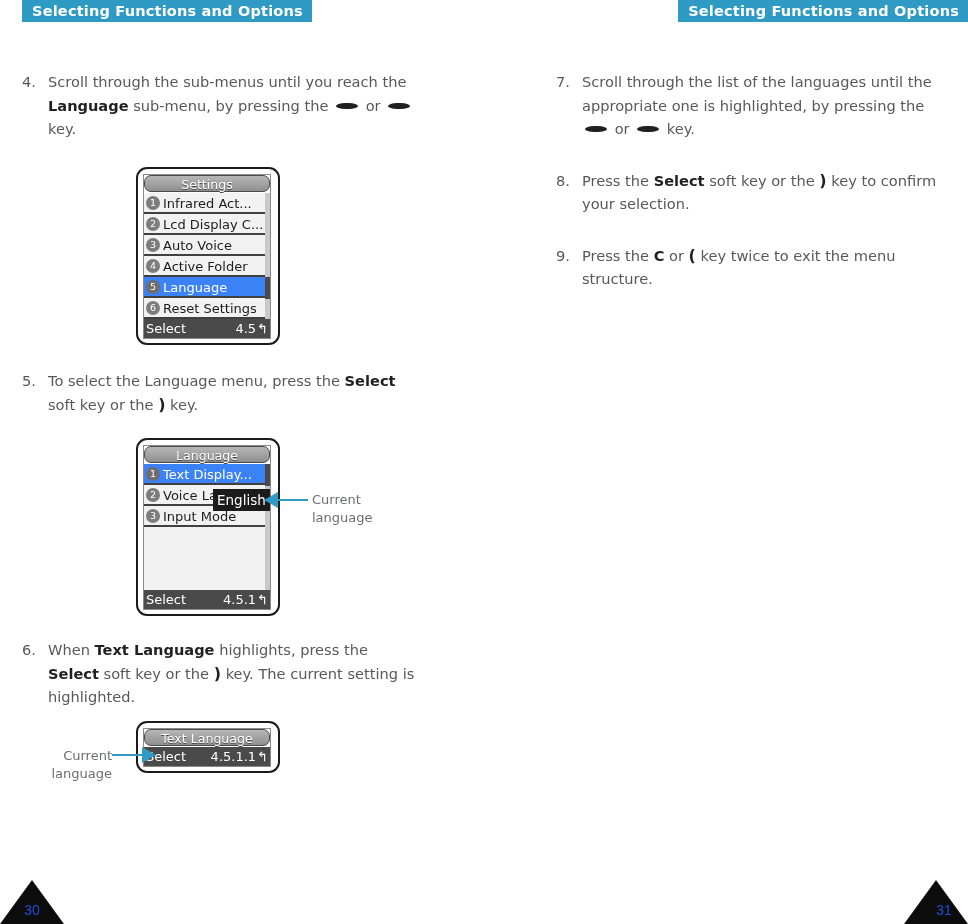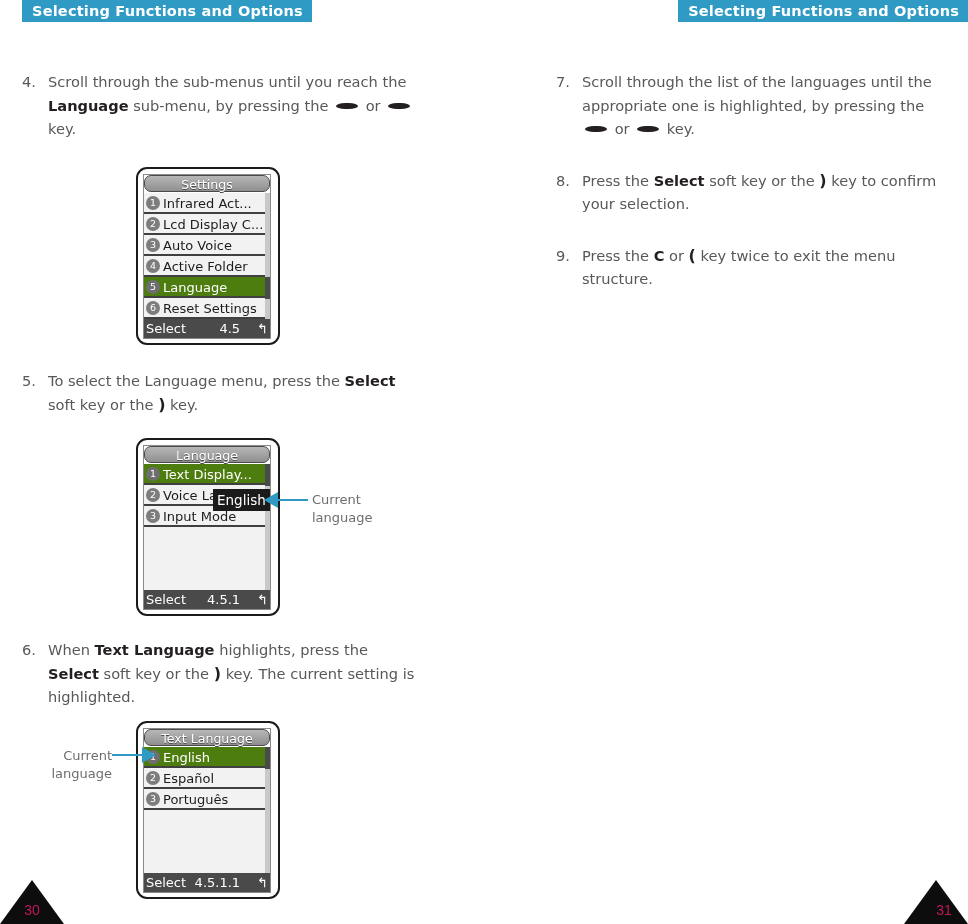--- a/index.html
+++ b/index.html
@@ -48,21 +48,21 @@
     border-left: 32px solid transparent;
     border-right: 32px solid transparent;
     border-bottom: 44px solid #0d0d0d;
   }
   .page-num .num {
     position: absolute;
     left: 0;
     bottom: 6px;
     width: 64px;
     text-align: center;
-    color: #be185d;
+    color: #1d4ed8;
     font-size: 14px;
     font-family: "Liberation Sans", sans-serif;
   }
   .page-left  { left: 0; }
   .page-left .num  { text-align: center; padding-right: 8px; }
   .page-right { right: 0; }
   .page-right .num { text-align: center; padding-left: 8px; }
 
   
   .col {
@@ -149,21 +149,21 @@
     font-size: 13px;
     color: #1c1c1c;
     border-bottom: 2px solid #404040;
     background: #f2f2f2;
     padding-left: 2px;
     white-space: nowrap;
     overflow: hidden;
     box-sizing: border-box;
   }
   .lcd-row.sel {
-    background: #4d7c0f;
+    background: #3b82f6;
     color: #ffffff;
   }
   .lcd-row .idx {
     display: inline-block;
     width: 14px;
     height: 14px;
     line-height: 14px;
     border-radius: 50%;
     background: #7d7d7d;
     color: #ffffff;
@@ -182,21 +182,21 @@
     color: #ffffff;
     font-size: 13px;
     line-height: 19px;
     height: 19px;
     display: flex;
     justify-content: space-between;
     align-items: center;
     padding: 0 2px;
     box-sizing: border-box;
   }
-  .lcd-bar .bar-right { display: inline-flex; align-items: center; gap: 16px; }
+  .lcd-bar .bar-right { display: inline-flex; align-items: center; gap: 0px; }
   .lcd-bar .backarrow { font-size: 13px; margin-left: 1px; }
   .lcd-scroll {
     position: absolute;
     right: 0;
     top: 0;
     width: 5px;
     background: #c9c9c9;
   }
   .lcd-scroll .thumb {
     position: absolute;
@@ -338,31 +338,20 @@
 <div class="callout-head head-left" style="left:264px; top:492px;"></div>
 <div class="callout-line" style="left:278px; top:499px; width:30px;"></div>
 <div class="callout-text" style="left:312px; top:491px;">
   <div>Current</div>
   <div>language</div>
 </div>
 
 <div class="lcd" style="left:136px; top:721px;">
   <div class="lcd-inner">
     <div class="lcd-title">Text Language</div>
-    <div class="lcd-list" id="textlang-list">
-        <div class="lcd-row sel"><span class="idx">1</span><span>English</span></div>
-        <div class="lcd-row"><span class="idx">2</span><span>Español</span></div>
-        <div class="lcd-row"><span class="idx">3</span><span>Português</span></div>
-        <div class="lcd-row lcd-blank">&nbsp;</div>
-        <div class="lcd-row lcd-blank">&nbsp;</div>
-        <div class="lcd-row lcd-blank">&nbsp;</div>
-        <div class="lcd-scroll" style="height: 126px;">
-          <div class="thumb" style="top: 0px; height: 22px;"></div>
-        </div>
-      </div>
     <div class="lcd-bar">
       <span>Select</span>
       <span class="bar-right">
         <span>4.5.1.1</span>
         <span class="backarrow">↰</span>
       </span>
     </div>
   </div>
 </div>
 

